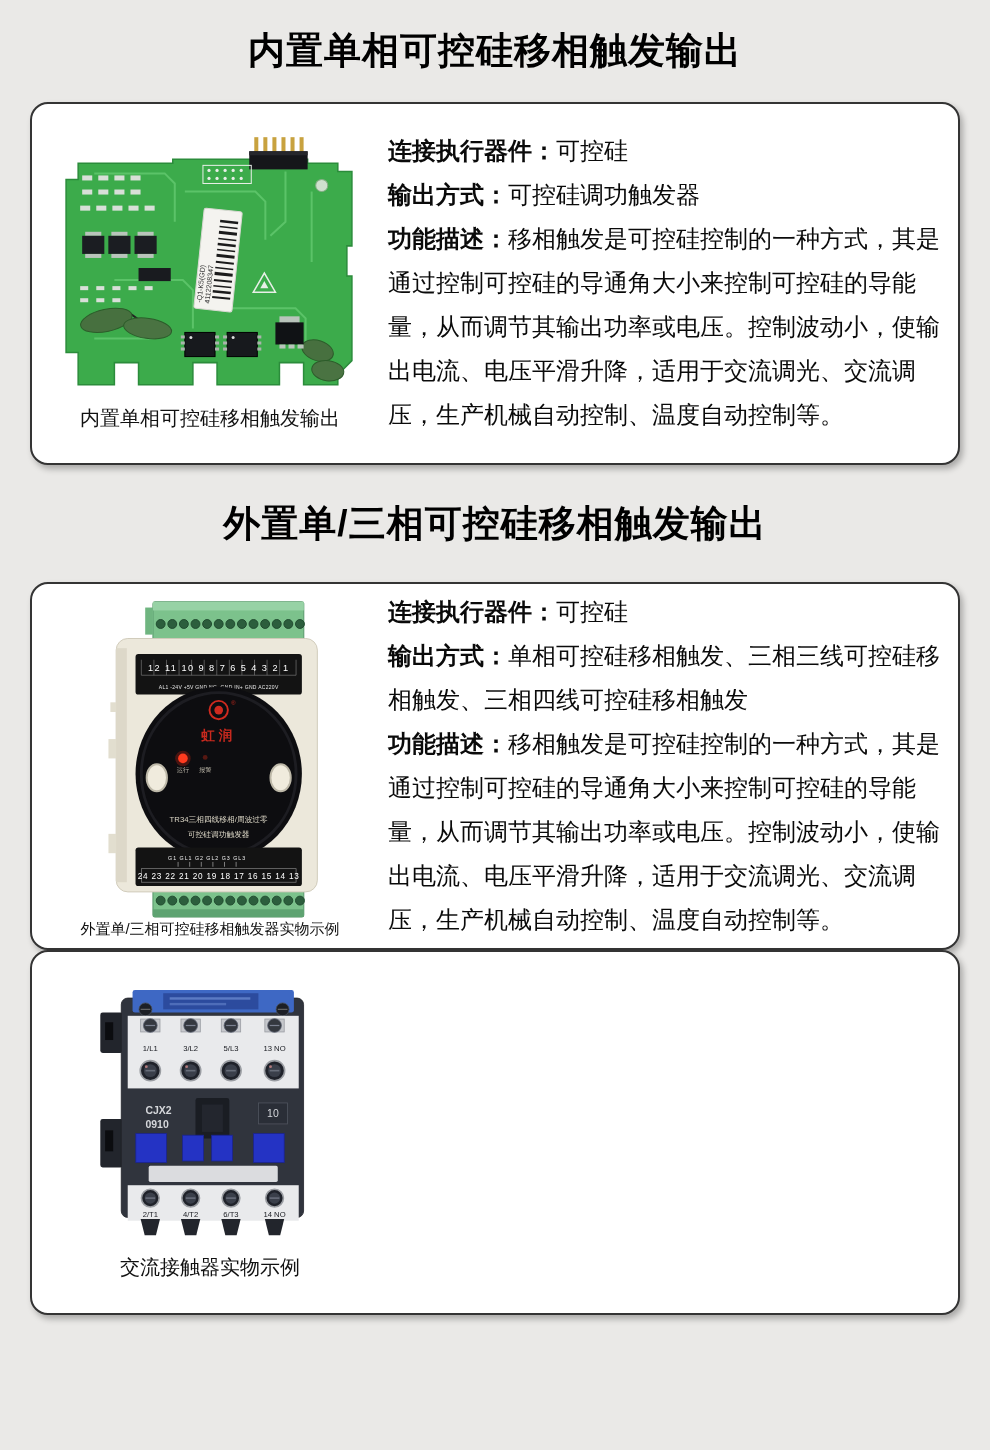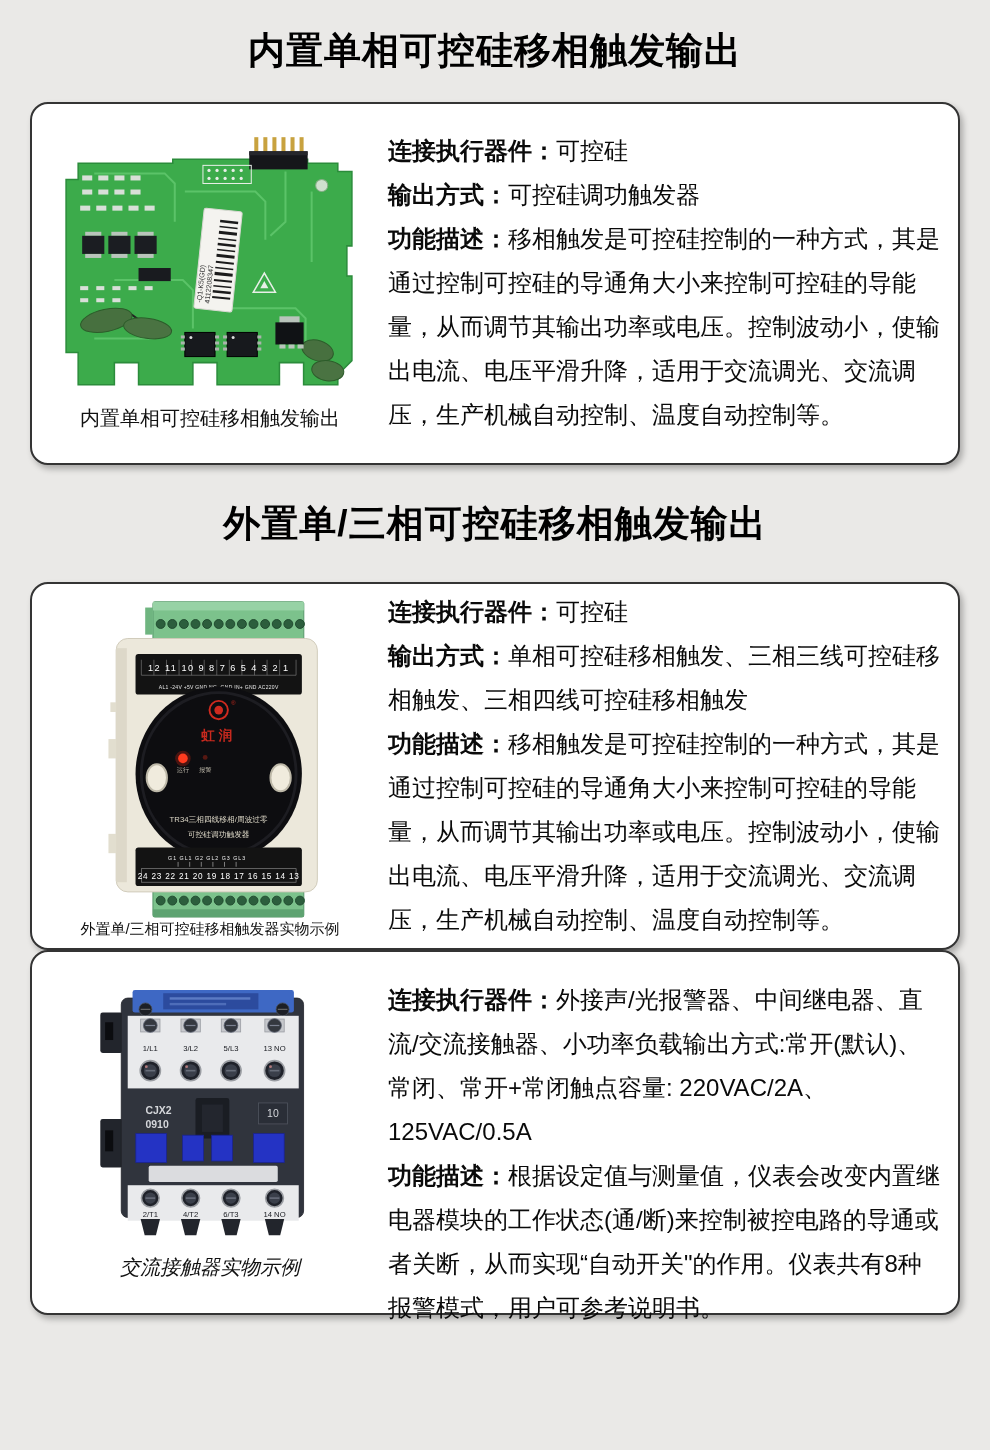--- a/index.html
+++ b/index.html
@@ -36,21 +36,21 @@
     margin:0;
     display:flex;flex-direction:column;
     align-items:center;justify-content:center;
   }
   .figcap{
     font-size:20px;color:#111;
     text-align:center;
   }
   .f1 .figcap{margin-top:10px;}
   .f2 .figcap{margin-top:2px;font-size:15px;white-space:nowrap;}
-  .f3 .figcap{margin-top:17px;font-style:italic;}
+  .f3 .figcap{margin-top:17px;}
   .specs{
     flex:1;
     padding:25px 16px 10px 0;
     font-size:24px;line-height:44px;
   }
   .s2{padding-top:6px;}
   .s3{padding-top:26px;}
   .specs p{margin:0;}
   .specs b{font-weight:700;}
   svg text{font-family:"Liberation Sans","DejaVu Sans",sans-serif;}
@@ -439,18 +439,14 @@
 
         <g fill="#22252c">
           <path d="M64,290 L88,290 L83,310 L69,310 Z"></path>
           <path d="M114,290 L138,290 L133,310 L119,310 Z"></path>
           <path d="M164,290 L188,290 L183,310 L169,310 Z"></path>
           <path d="M218,290 L242,290 L237,310 L223,310 Z"></path>
         </g>
       </svg>
       <figcaption class="figcap">交流接触器实物示例</figcaption>
     </figure>
-    <div class="specs s3">
-      <p><b>连接执行器件：</b><span>外接声/光报警器、中间继电器、直流/交流接触器、小功率负载输出方式:常开(默认)、常闭、常开+常闭触点容量: 220VAC/2A、125VAC/0.5A</span></p>
-      <p><b>功能描述：</b><span>根据设定值与测量值，仪表会改变内置继电器模块的工作状态(通/断)来控制被控电路的导通或者关断，从而实现“自动开关"的作用。仪表共有8种报警模式，用户可参考说明书。</span></p>
-    </div>
   </div>
 </section>
 
 </body></html>

